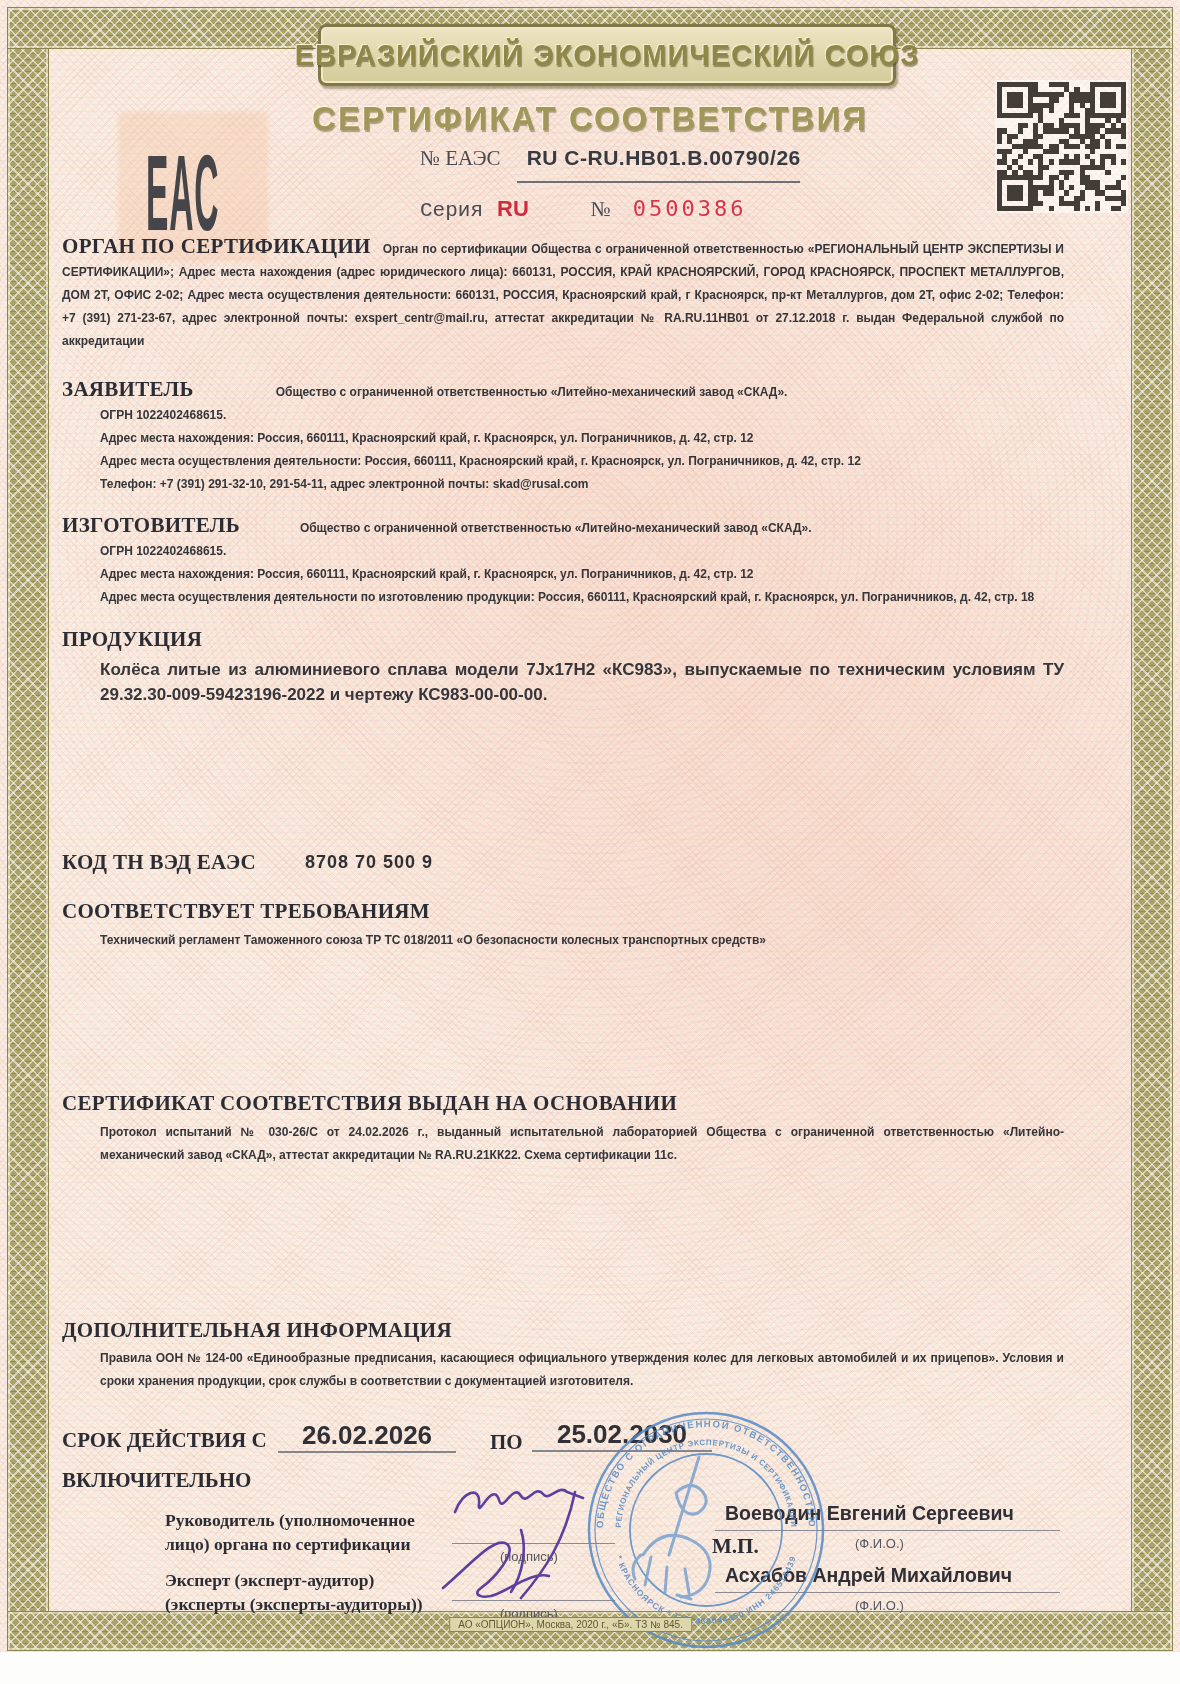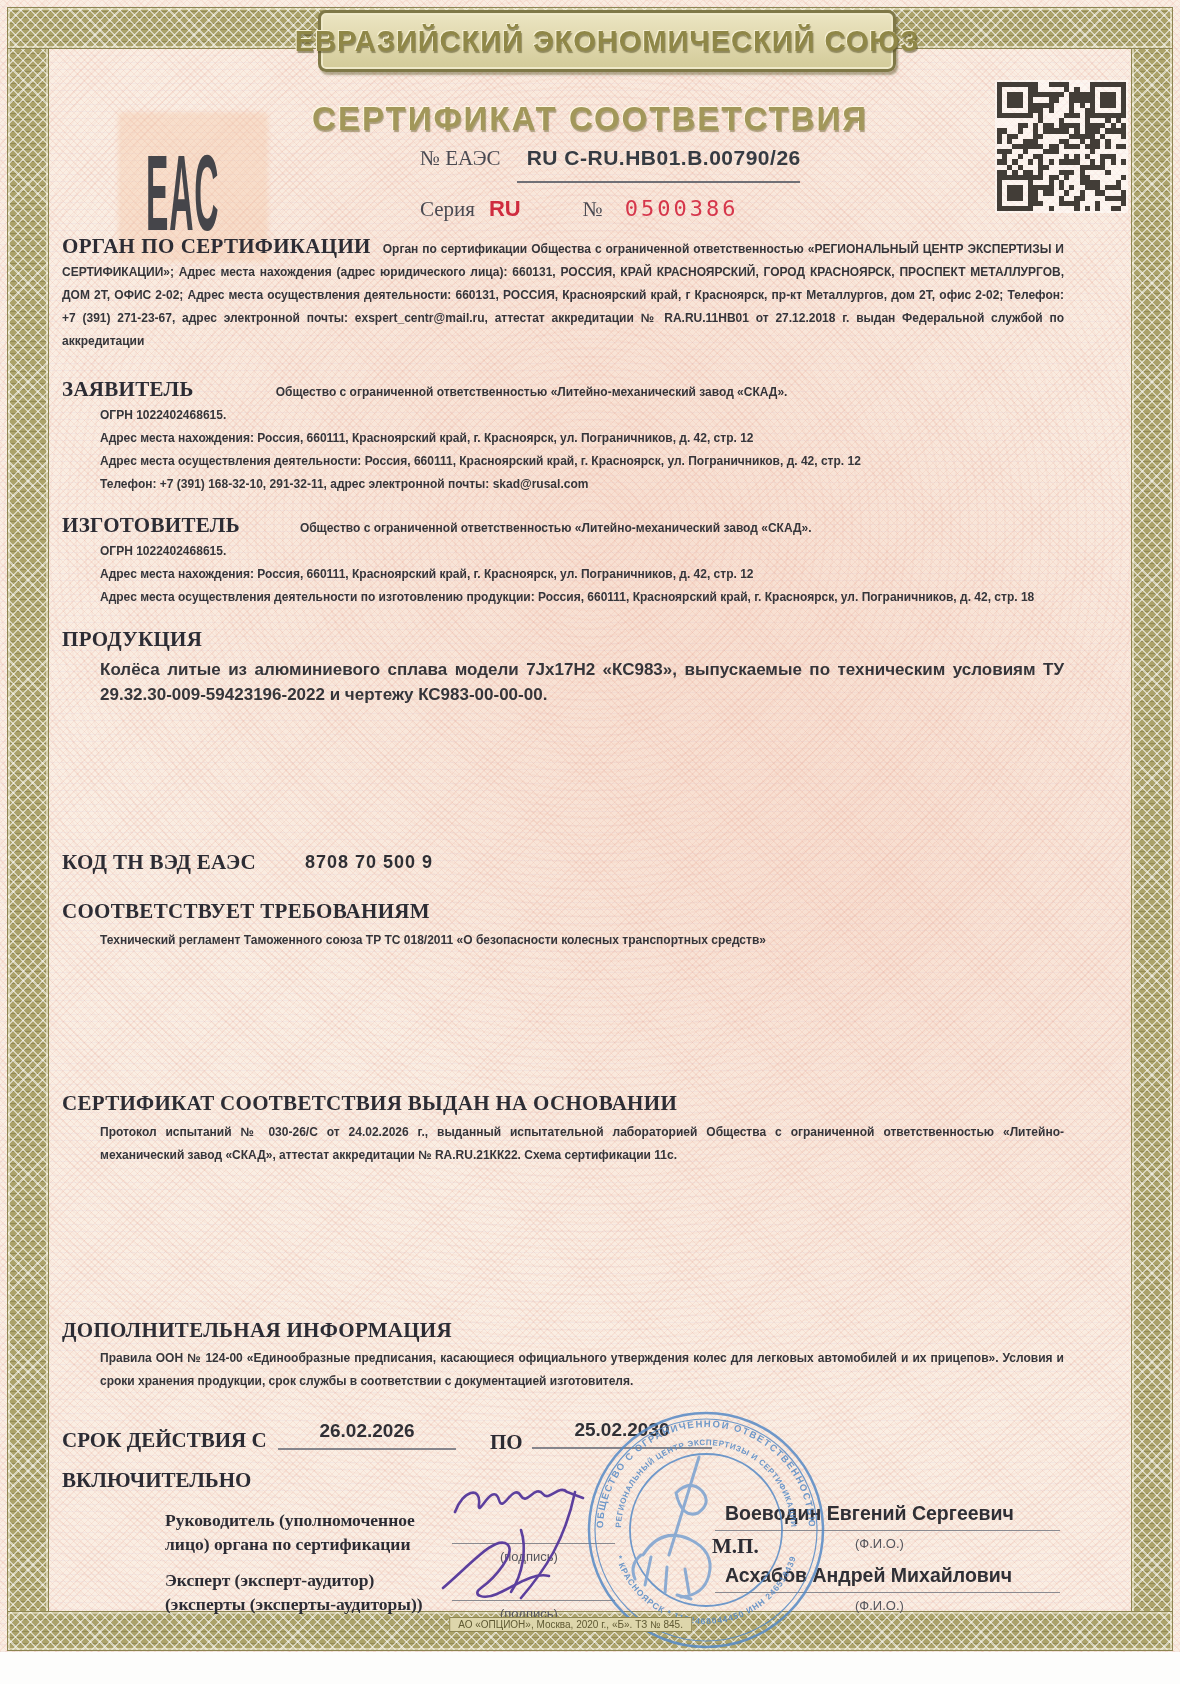--- a/index.html
+++ b/index.html
@@ -30,21 +30,21 @@
   .band-top{left:8px;top:8px;right:8px;height:40px;}
   .band-bottom{left:8px;top:1612px;right:8px;height:38px;}
   .band-left{left:8px;top:8px;width:40px;height:1642px;}
   .band-right{right:8px;top:8px;width:40px;height:1642px;}
   .watermark{
     position:absolute;left:118px;top:112px;width:150px;height:150px;
     background:rgba(243,196,160,.35);filter:blur(2px);border-radius:4px;
   }
   
   .banner{
-    position:absolute;left:318px;top:10px;width:572px;height:56px;
+    position:absolute;left:318px;top:24px;width:572px;height:56px;
     background:linear-gradient(#ece5c2,#d3cb99);
     border:3px solid #7f7847;border-radius:8px;
     box-shadow:inset 0 0 0 2px #efe9c9, 2px 3px 2px rgba(90,85,40,.45);
     display:flex;align-items:center;justify-content:center;
   }
   .banner span{
     font-weight:bold;font-size:29px;letter-spacing:1px;color:#8f8747;
     text-shadow:-1px -1px 0 #f7f1d6, 1px 2px 1px rgba(80,75,35,.55);
     white-space:nowrap;
   }
@@ -52,21 +52,21 @@
     position:absolute;left:0;top:100px;width:1180px;text-align:center;
     font-weight:bold;font-size:33px;letter-spacing:2px;color:#a2975a;
     text-shadow:-1px -1px 0 rgba(255,250,225,.9), 1px 2px 1px rgba(110,100,50,.55);
   }
   .eac-logo{position:absolute;left:144px;top:124px;width:84px;height:112px;}
   .num-line{position:absolute;left:420px;top:146px;white-space:nowrap;}
   .num-label{font-family:"Liberation Serif",serif;font-size:21px;color:#4a4a52;}
   .num-value{font-weight:bold;font-size:21px;color:#363b42;margin-left:26px;letter-spacing:.5px;}
   .num-underline{position:absolute;left:517px;top:181px;width:283px;height:0;border-top:2px solid #6f6f76;}
   .seria-line{position:absolute;left:420px;top:196px;white-space:nowrap;}
-  .seria-label{font-family:Liberation Serif, serif;font-size:21px;color:#4a4a52;}
+  .seria-label{font-family:Liberation Mono, monospace;font-size:21px;color:#4a4a52;}
   .seria-value{font-weight:bold;font-size:22px;color:#cf2b3e;margin-left:14px;}
   .blank-no-label{font-family:"Liberation Serif",serif;font-size:21px;color:#4a4a52;margin-left:62px;}
   .blank-no-value{font-family:"DejaVu Sans Mono",monospace;font-weight:normal;font-size:22px;color:#d6364b;letter-spacing:3px;margin-left:22px;}
   .qr{
     position:absolute;left:995px;top:80px;width:133px;height:133px;
     background:rgba(255,255,255,.5);padding:2px;box-sizing:border-box;
     display:grid;grid-template-columns:repeat(25,1fr);grid-template-rows:repeat(25,1fr);
   }
   .qr b{display:block;}
   .qr b.on{background:#423d37;}
@@ -82,21 +82,21 @@
   .firstline{line-height:26px;}
   .ind{padding-left:38px;}
   .gap-org{margin-right:12px;}
   .gap-app{margin-right:82px;}
   .gap-man{margin-right:60px;}
   .head-block{line-height:26px;margin-bottom:3px !important;}
   .prod .bt{font-size:17px;line-height:25px;}
   .tnved-value{font-weight:bold;font-size:18px;color:#2f2f34;position:absolute;left:243px;top:2px;letter-spacing:1px;}
   
   .validity-label{position:absolute;left:62px;font-family:"Liberation Serif",serif;font-weight:bold;font-size:21px;color:#2c2c34;}
-  .date-cell{position:absolute;font-weight:bold;font-size:19px;color:#303036;border-bottom:2px solid #85858c;text-align:center;padding-bottom:6px;}
+  .date-cell{position:absolute;font-weight:bold;font-size:26px;color:#303036;border-bottom:2px solid #85858c;text-align:center;}
   
   .sig-label{position:absolute;left:165px;width:290px;font-family:"Liberation Serif",serif;font-weight:bold;font-size:17.5px;line-height:24px;color:#2c2c34;}
   .sig-line{position:absolute;border-bottom:1.5px solid #8a8a90;}
   .caption{position:absolute;font-size:13px;color:#55555c;}
   .fio-name{position:absolute;font-weight:bold;font-size:19.5px;color:#2f2f35;white-space:nowrap;}
   .mp{position:absolute;left:712px;top:1534px;font-family:"Liberation Serif",serif;font-weight:bold;font-size:21px;color:#2c2c34;z-index:6;}
   .stamp{position:absolute;left:581px;top:1405px;width:250px;height:250px;z-index:5;opacity:.85;}
   .sigs{position:absolute;left:425px;top:1380px;width:220px;height:240px;z-index:6;}
   .footer-pill{
     position:absolute;left:50%;top:1617px;transform:translateX(-58%);
@@ -767,21 +767,21 @@
 
   <div class="sec" style="top:234px">
     <p class="just"><span class="sh gap-org">ОРГАН ПО СЕРТИФИКАЦИИ</span><span class="bt">Орган по сертификации Общества с ограниченной ответственностью «РЕГИОНАЛЬНЫЙ ЦЕНТР ЭКСПЕРТИЗЫ И СЕРТИФИКАЦИИ»; Адрес места нахождения (адрес юридического лица): 660131, РОССИЯ, КРАЙ КРАСНОЯРСКИЙ, ГОРОД КРАСНОЯРСК, ПРОСПЕКТ МЕТАЛЛУРГОВ, ДОМ 2Т, ОФИС 2-02; Адрес места осуществления деятельности: 660131, РОССИЯ, Красноярский край, г Красноярск, пр-кт Металлургов, дом 2Т, офис 2-02; Телефон: +7 (391) 271-23-67, адрес электронной почты: exspert_centr@mail.ru, аттестат аккредитации № RA.RU.11НВ01 от 27.12.2018 г. выдан Федеральной службой по аккредитации</span></p>
   </div>
 
   <div class="sec" style="top:376px">
     <p class="firstline"><span class="sh gap-app">ЗАЯВИТЕЛЬ</span><span class="bt">Общество с ограниченной ответственностью «Литейно-механический завод «СКАД».</span></p>
     <p class="bt ind">ОГРН 1022402468615.</p>
     <p class="bt ind">Адрес места нахождения: Россия, 660111, Красноярский край, г. Красноярск, ул. Пограничников, д. 42, стр. 12</p>
     <p class="bt ind just">Адрес места осуществления деятельности: Россия, 660111, Красноярский край, г. Красноярск, ул. Пограничников, д. 42, стр. 12</p>
-    <p class="bt ind">Телефон: +7 (391) 168-32-10, 291-32-11, адрес электронной почты: skad@rusal.com</p>
+    <p class="bt ind">Телефон: +7 (391) 291-32-10, 291-54-11, адрес электронной почты: skad@rusal.com</p>
   </div>
 
   <div class="sec" style="top:512px">
     <p class="firstline"><span class="sh gap-man">ИЗГОТОВИТЕЛЬ</span><span class="bt">Общество с ограниченной ответственностью «Литейно-механический завод «СКАД».</span></p>
     <p class="bt ind">ОГРН 1022402468615.</p>
     <p class="bt ind">Адрес места нахождения: Россия, 660111, Красноярский край, г. Красноярск, ул. Пограничников, д. 42, стр. 12</p>
     <p class="bt ind just">Адрес места осуществления деятельности по изготовлению продукции: Россия, 660111, Красноярский край, г. Красноярск, ул. Пограничников, д. 42, стр. 18</p>
   </div>
 
   <div class="sec prod" style="top:626px">

